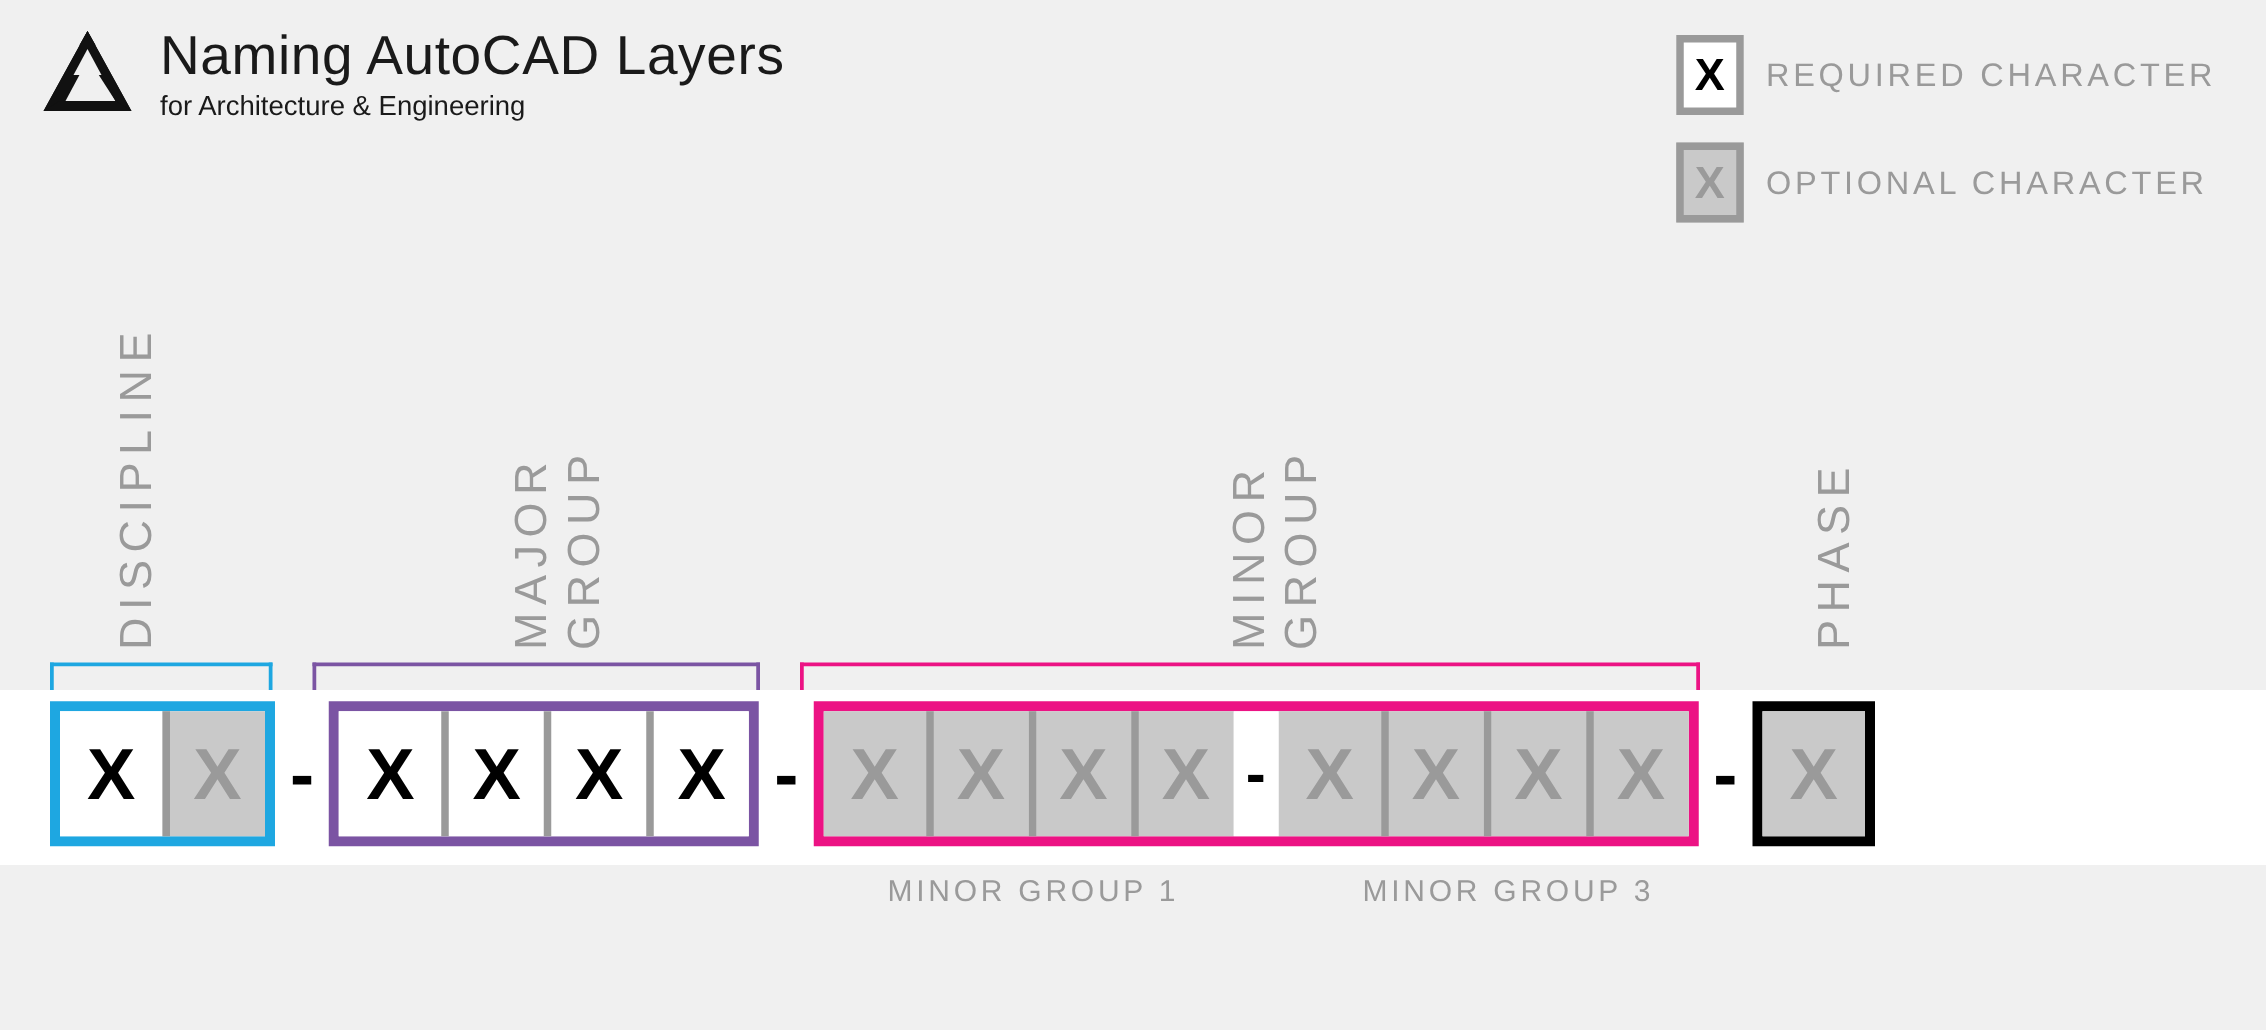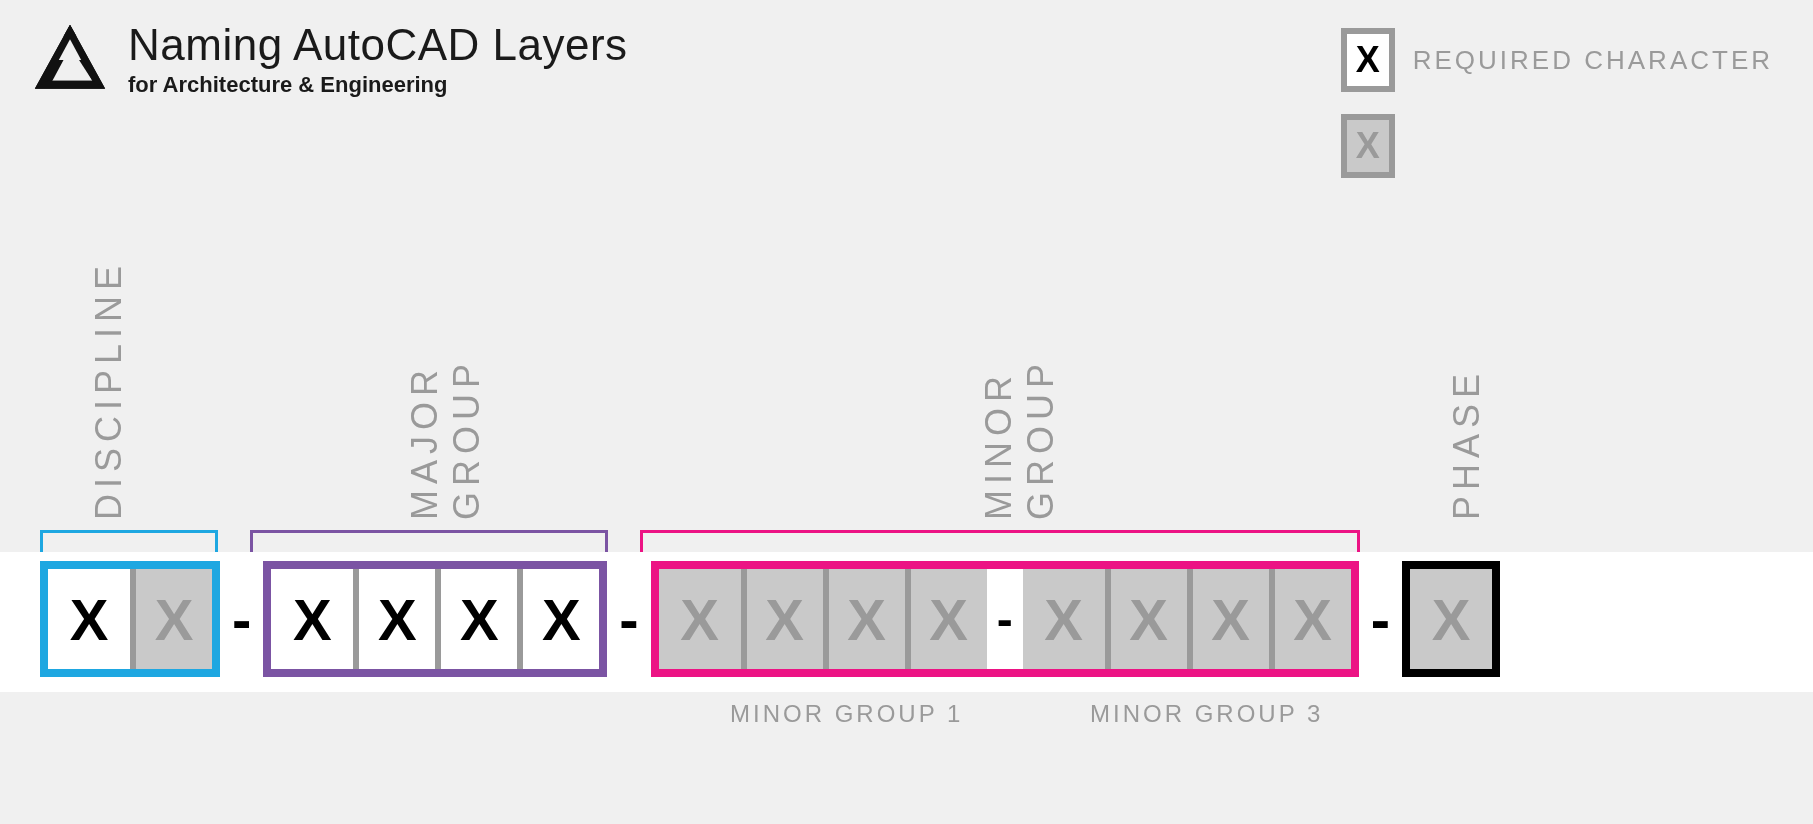--- a/index.html
+++ b/index.html
@@ -26,21 +26,21 @@
 }
 .title-block { }
 .title {
   font-size: 44px;
   font-weight: 300;
   color: #1a1a1a;
   letter-spacing: 0.5px;
 }
 .subtitle {
   font-size: 22px;
-  font-weight: 700;
+  font-weight: 400;
   color: #1a1a1a;
   margin-top: 2px;
 }
 .legend {
   position: absolute;
   top: 28px;
   right: 40px;
 }
 .legend-row {
   display: flex;
@@ -179,20 +179,21 @@
   </div>
 </div>
 
 <div class="legend">
   <div class="legend-row">
     <div class="legend-box required">X</div>
     <div class="legend-label">REQUIRED CHARACTER</div>
   </div>
   <div class="legend-row">
     <div class="legend-box optional">X</div>
+    <div class="legend-label">OPTIONAL CHARACTER</div>
   </div>
 </div>
 
 <div class="section-labels">
   <div class="vlabel" style="left:88px">DISCIPLINE</div>
   <div class="vlabel" style="left:404px">MAJOR GROUP</div>
   <div class="vlabel" style="left:978px">MINOR GROUP</div>
   <div class="vlabel" style="left:1446px">PHASE</div>
 </div>
 
@@ -234,15 +235,15 @@
     <div class="cell optional">X</div>
   </div>
   <div class="dash">-</div>
 
   <div class="group" style="border-color:#000">
     <div class="cell optional">X</div>
   </div>
 </div>
 
 <div class="sub-labels">
-  <div class="sublabel" style="left:730px">MINOR GROUP 1</div>
+  <div class="sublabel" style="left:710px">MINOR GROUP 1</div>
   <div class="sublabel" style="left:1090px">MINOR GROUP 3</div>
 </div>
 
 </body></html>

